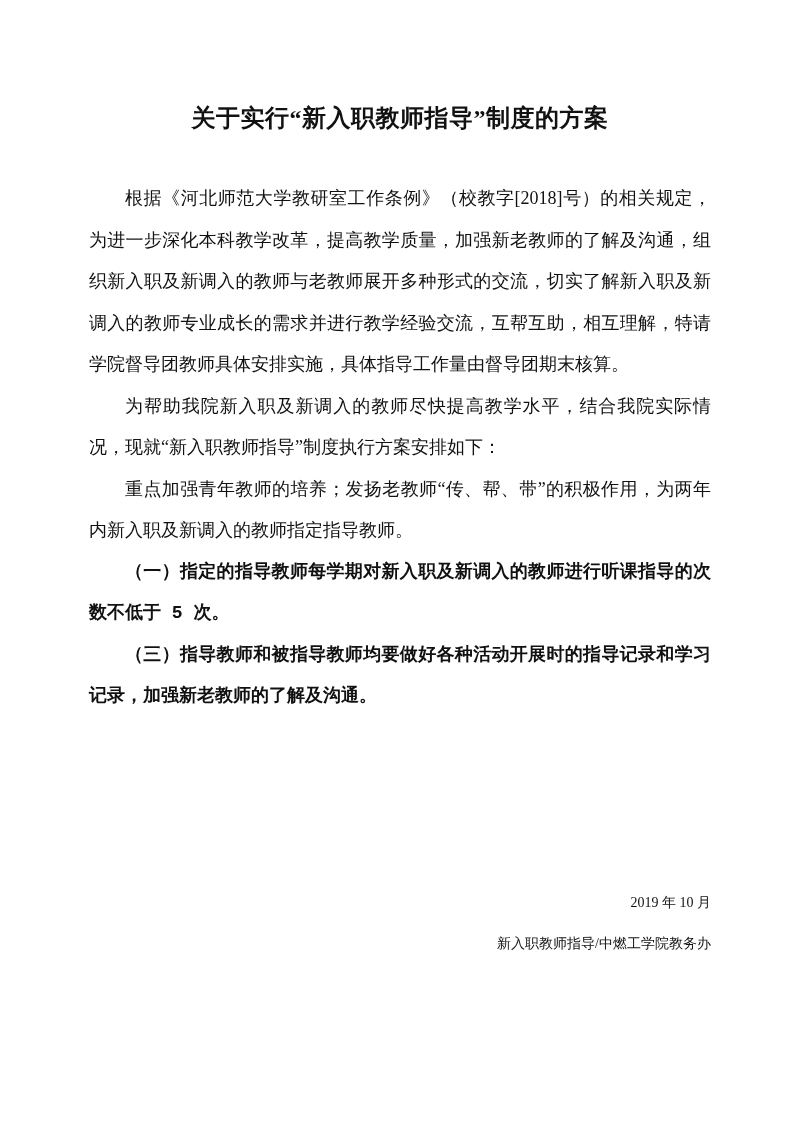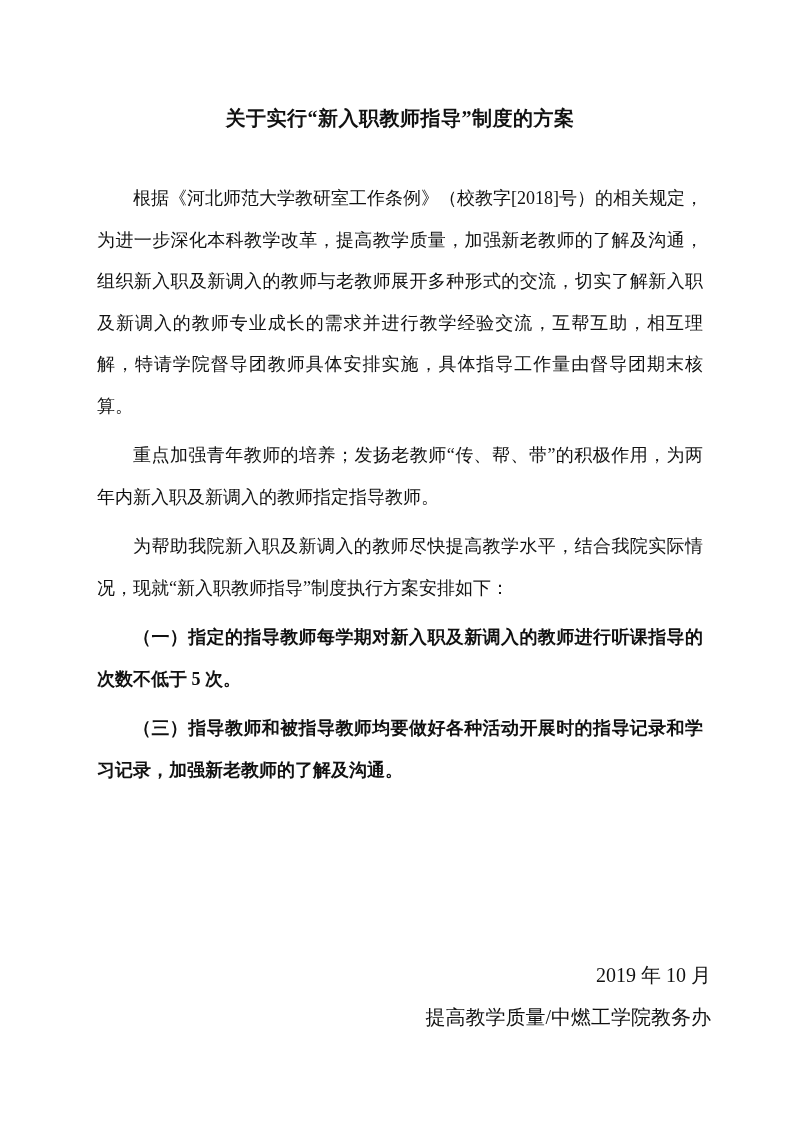--- a/index.html
+++ b/index.html
@@ -16,64 +16,65 @@
   }
   .page {
     box-sizing: border-box;
     width: 800px;
     height: 1132px;
     padding: 0 89px;
     background: #ffffff;
   }
   .doc-title {
     margin: 104px 0 0 0;
-    font-size: 20px;
+    font-size: 24px;
     line-height: 28px;
     font-weight: bold;
     text-align: center;
     letter-spacing: 0.5px;
   }
   .doc-body {
     margin-top: 46px;
     font-size: 18px;
     line-height: 41.5px;
     text-align: justify;
     text-justify: inter-ideograph;
   }
   .para {
-    margin: 8px;
+    margin: 0;
     padding: 0;
     text-indent: 2em;
   }
   .para.bold {
     font-weight: bold;
+    font-family: Liberation Mono, monospace;
   }
   .signature {
     margin-top: 164px;
-    font-size: 20px;
+    font-size: 14px;
     line-height: 41.5px;
     text-align: right;
   }
   .signature div {
     margin: 0;
   }
 </style>
 </head>
 <body>
 
 <div class="page">
 
   <h1 class="doc-title">关于实行“新入职教师指导”制度的方案</h1>
 
   <div class="doc-body">
       <p class="para">根据《河北师范大学教研室工作条例》（校教字[2018]号）的相关规定，为进一步深化本科教学改革，提高教学质量，加强新老教师的了解及沟通，组织新入职及新调入的教师与老教师展开多种形式的交流，切实了解新入职及新调入的教师专业成长的需求并进行教学经验交流，互帮互助，相互理解，特请学院督导团教师具体安排实施，具体指导工作量由督导团期末核算。</p>
+      <p class="para">为帮助我院新入职及新调入的教师尽快提高教学水平，结合我院实际情况，现就“新入职教师指导”制度执行方案安排如下：</p>
       <p class="para">重点加强青年教师的培养；发扬老教师“传、帮、带”的积极作用，为两年内新入职及新调入的教师指定指导教师。</p>
-      <p class="para">为帮助我院新入职及新调入的教师尽快提高教学水平，结合我院实际情况，现就“新入职教师指导”制度执行方案安排如下：</p>
       <p class="para bold">（一）指定的指导教师每学期对新入职及新调入的教师进行听课指导的次数不低于 5 次。</p>
       <p class="para bold">（三）指导教师和被指导教师均要做好各种活动开展时的指导记录和学习记录，加强新老教师的了解及沟通。</p>
     </div>
 
   <div class="signature">
     <div>2019 年 10 月</div>
-    <div>提高教学质量/中燃工学院教务办</div>
+    <div>新入职教师指导/中燃工学院教务办</div>
   </div>
 
 </div>
 
 </body></html>

